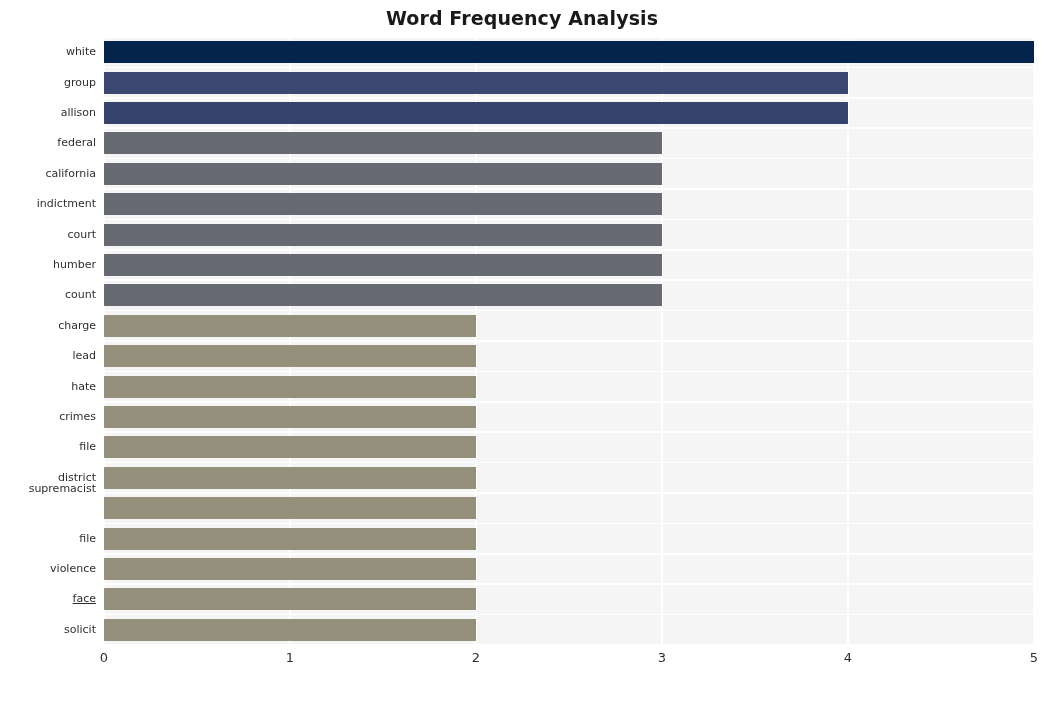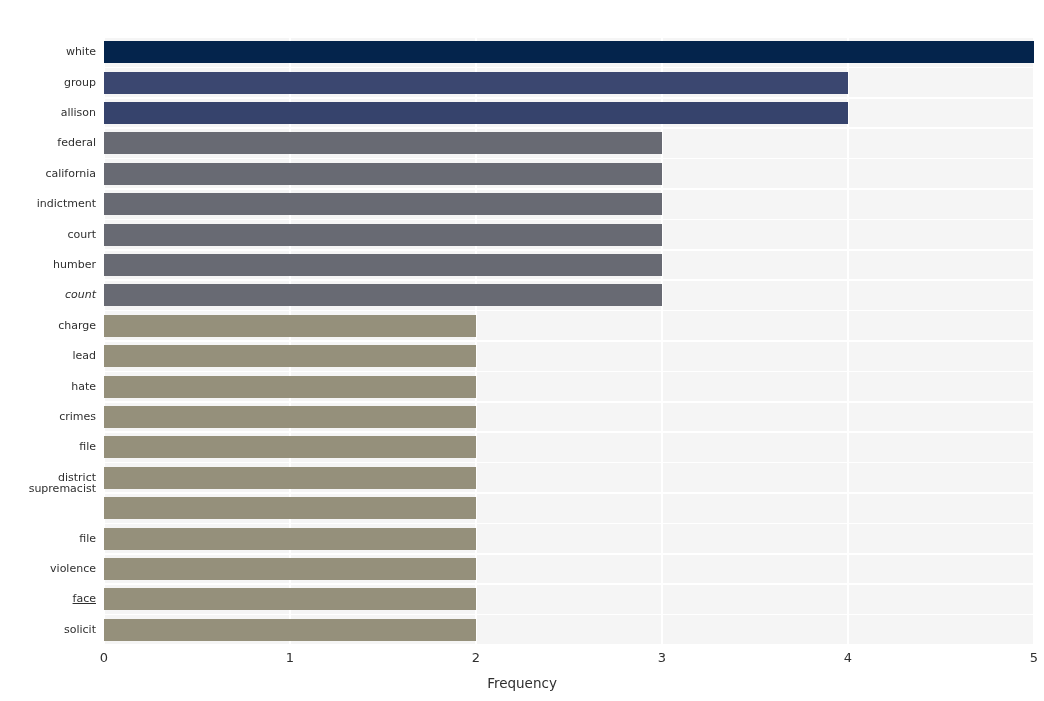--- a/index.html
+++ b/index.html
@@ -94,20 +94,21 @@
     text-align: center;
     font-size: 13.5px;
     color: #2f2f2f;
   }
 </style>
 </head>
 <body>
 
 <div id="figure">
 
+  <div id="chart-title">Word Frequency Analysis</div>
 
   <div id="plot-area">
     <div id="gridlines">
         <div class="gridline-v" style="left: -0.8px;"></div>
         <div class="gridline-v" style="left: 185.2px;"></div>
         <div class="gridline-v" style="left: 371.2px;"></div>
         <div class="gridline-v" style="left: 557.2px;"></div>
         <div class="gridline-v" style="left: 743.2px;"></div>
         <div class="gridline-v" style="left: 929.2px;"></div>
       </div>
@@ -160,21 +161,21 @@
 
   <div id="ylabels-layer">
       <div class="ylabel" style="top: 4.2px;">white</div>
       <div class="ylabel" style="top: 34.6px;">group</div>
       <div class="ylabel" style="top: 65px;">allison</div>
       <div class="ylabel" style="top: 95.4px;">federal</div>
       <div class="ylabel" style="top: 125.8px;">california</div>
       <div class="ylabel" style="top: 156.2px;">indictment</div>
       <div class="ylabel" style="top: 186.6px;">court</div>
       <div class="ylabel" style="top: 217px;">humber</div>
-      <div class="ylabel" style="top: 247.4px; font-style: italic;">count</div>
+      <div class="ylabel" style="top: 247.4px;">count</div>
       <div class="ylabel" style="top: 277.8px;">charge</div>
       <div class="ylabel" style="top: 308.2px;">lead</div>
       <div class="ylabel" style="top: 338.6px;">hate</div>
       <div class="ylabel" style="top: 369px;">crimes</div>
       <div class="ylabel" style="top: 399.4px;">file</div>
       <div class="ylabel" style="top: 429.8px;">district</div>
       <div class="ylabel" style="top: 441px;">supremacist</div>
       <div class="ylabel" style="top: 490.6px;">file</div>
       <div class="ylabel" style="top: 521px;">violence</div>
       <div class="ylabel" style="top: 551.4px; text-decoration: underline;">face</div>
@@ -183,15 +184,14 @@
 
   <div id="xticks-layer">
       <div class="xtick" style="left: 104px;">0</div>
       <div class="xtick" style="left: 290px;">1</div>
       <div class="xtick" style="left: 476px;">2</div>
       <div class="xtick" style="left: 662px;">3</div>
       <div class="xtick" style="left: 848px;">4</div>
       <div class="xtick" style="left: 1034px;">5</div>
     </div>
 
-  <div id="xaxis-title">Frequency</div>
 
 </div>
 
 </body></html>

